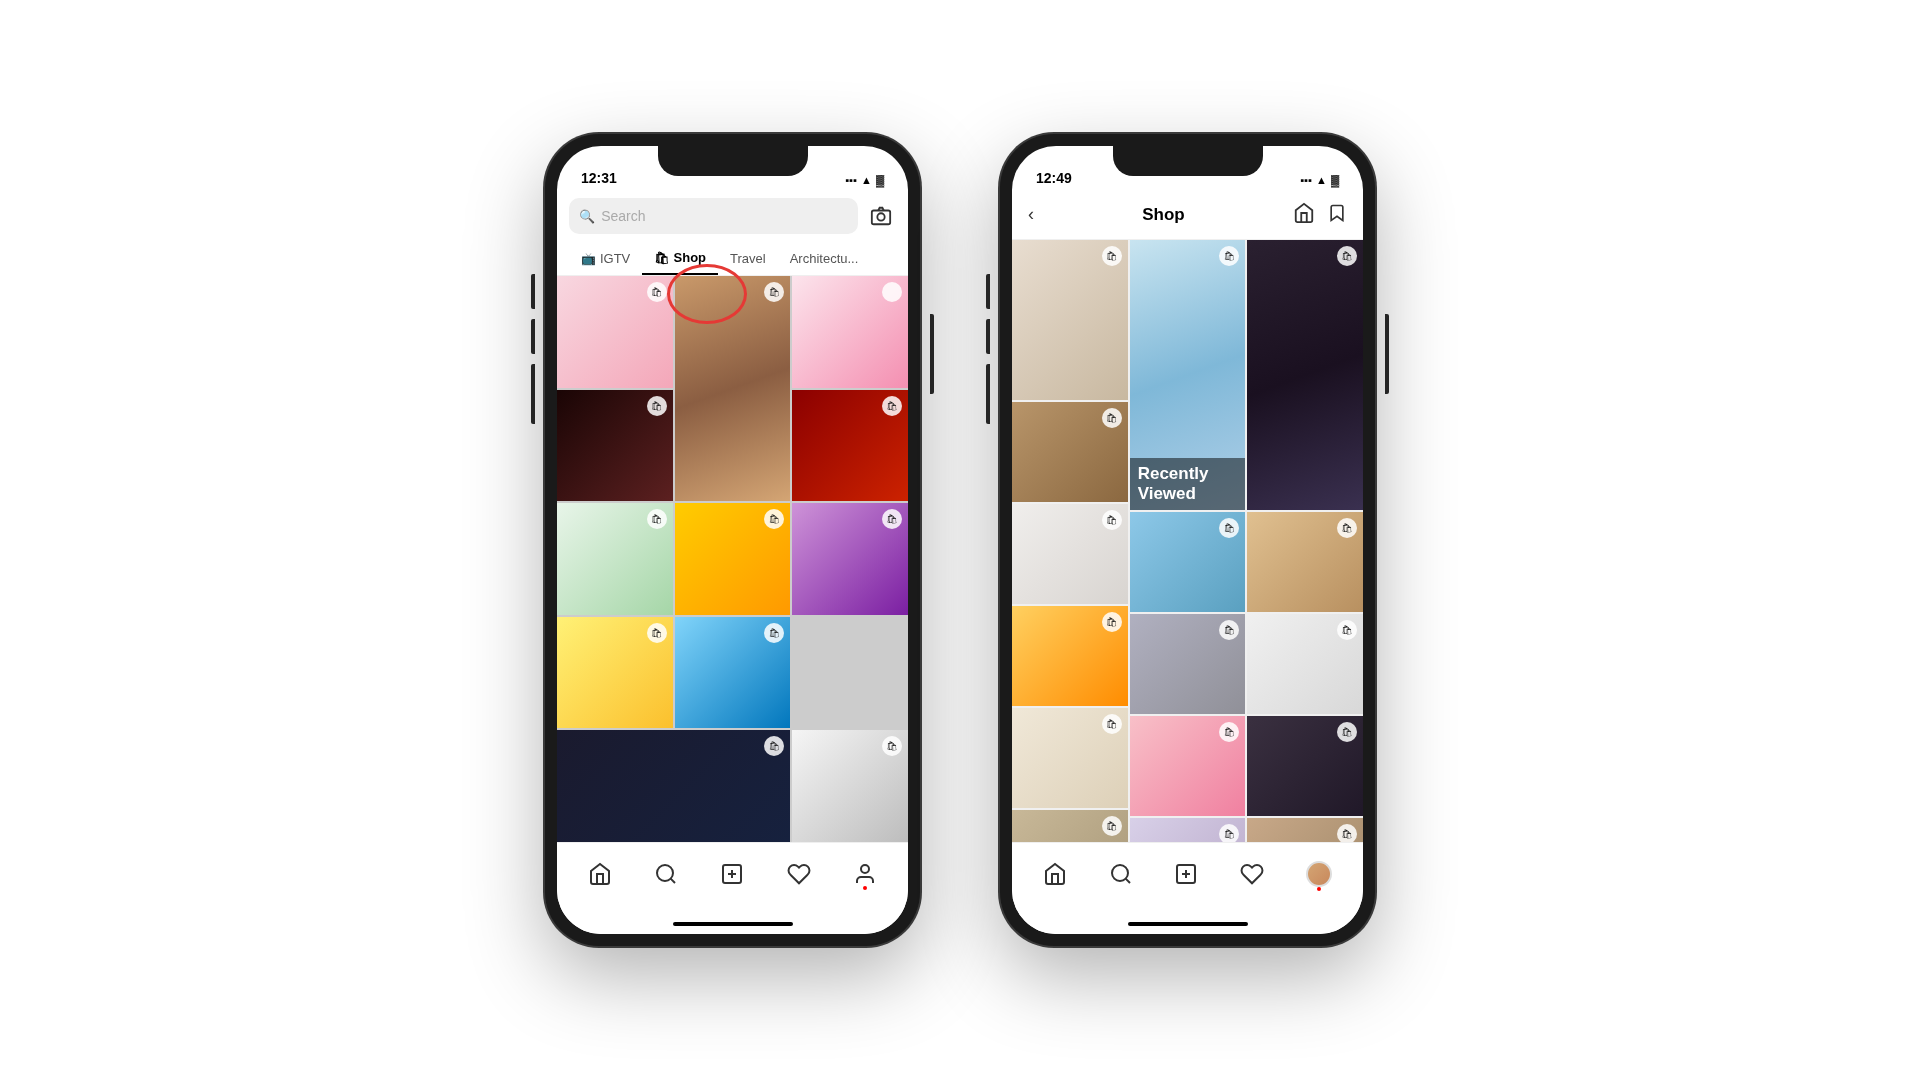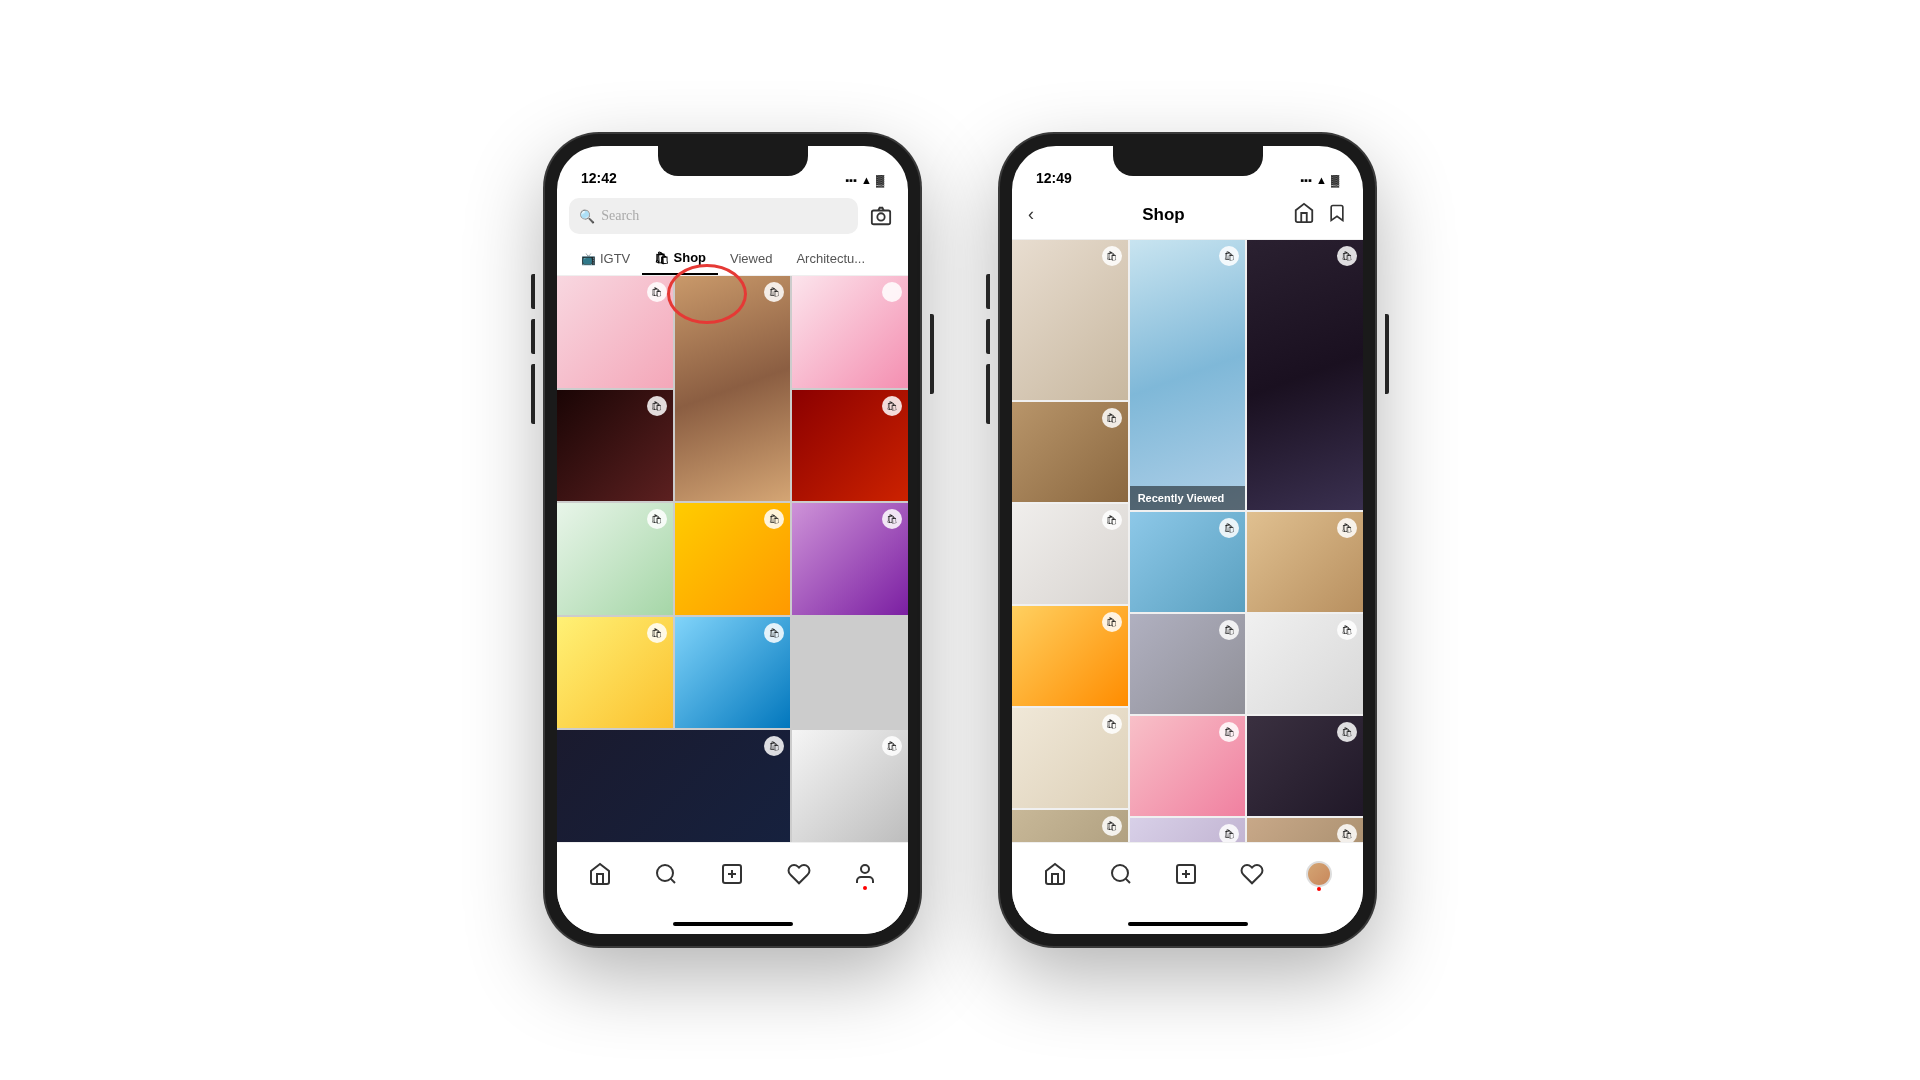--- a/index.html
+++ b/index.html
@@ -113,21 +113,21 @@
       flex: 1;
       height: 36px;
       background: #efefef;
       border-radius: 10px;
       display: flex;
       align-items: center;
       padding: 0 10px;
       gap: 6px;
     }
     .search-icon-sm { color: #888; font-size: 13px; }
-    .search-text { color: #aaa; font-size: 14px; font-family: Liberation Serif, serif; }
+    .search-text { color: #aaa; font-size: 14px; }
     .camera-icon-btn {
       width: 30px;
       height: 30px;
       display: flex;
       align-items: center;
       justify-content: center;
       color: #333;
       font-size: 16px;
     }
     
@@ -258,21 +258,21 @@
       position: relative;
     }
     
     .recently-viewed-overlay {
       position: absolute;
       bottom: 0;
       left: 0;
       right: 0;
       background: rgba(0,0,0,0.5);
       color: white;
-      font-size: 11px;
+      font-size: 17px;
       font-weight: 600;
       padding: 6px 8px;
     }
     
     .red-circle {
       position: absolute;
       width: 80px;
       height: 60px;
       border: 3px solid #e53935;
       border-radius: 50%;
@@ -304,21 +304,21 @@
   <div class="phone-wrapper">
     <div class="side-btn-left"></div>
     <div class="side-btn-left2"></div>
     <div class="side-btn-left3"></div>
     <div class="side-btn-right"></div>
     <div class="phone-frame">
       <div class="phone-screen">
         <div class="notch"></div>
 
         <div class="status-bar">
-          <span class="status-time">12:42</span>
+          <span class="status-time">12:31</span>
           <div class="status-icons">
             <span>▪▪▪</span>
             <span>▲</span>
             <span>▓</span>
           </div>
         </div>
 
         <div class="search-area">
           <div class="search-bar">
             <span class="search-icon-sm">🔍</span>
@@ -336,21 +336,21 @@
         <div class="category-tabs">
           <div class="tab-item">
             <span class="tab-icon">📺</span>
             <span>IGTV</span>
           </div>
           <div class="tab-item active">
             <span class="tab-icon">🛍</span>
             <span>Shop</span>
           </div>
           <div class="tab-item">
-            <span>Viewed</span>
+            <span>Travel</span>
           </div>
           <div class="tab-item">
             <span>Architectu...</span>
           </div>
         </div>
 
         <div class="red-circle"></div>
 
         <div class="grid-content">
 

